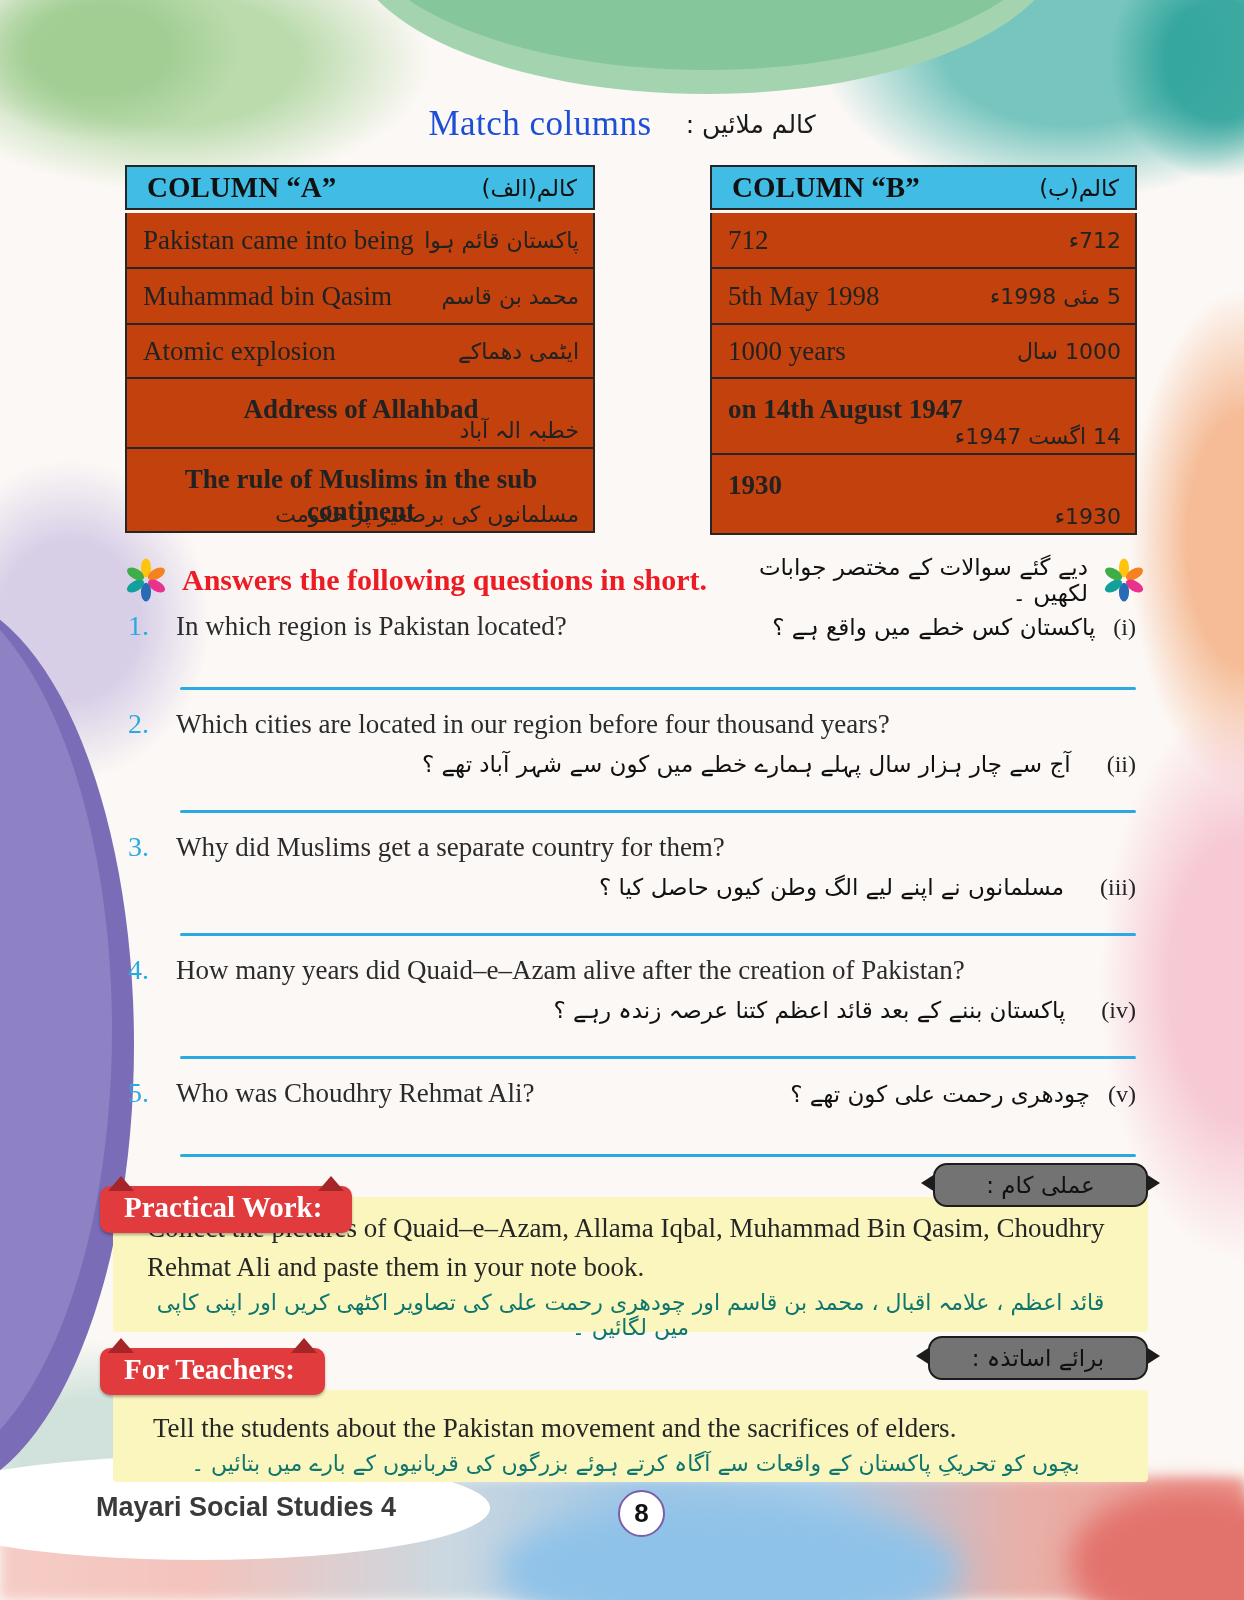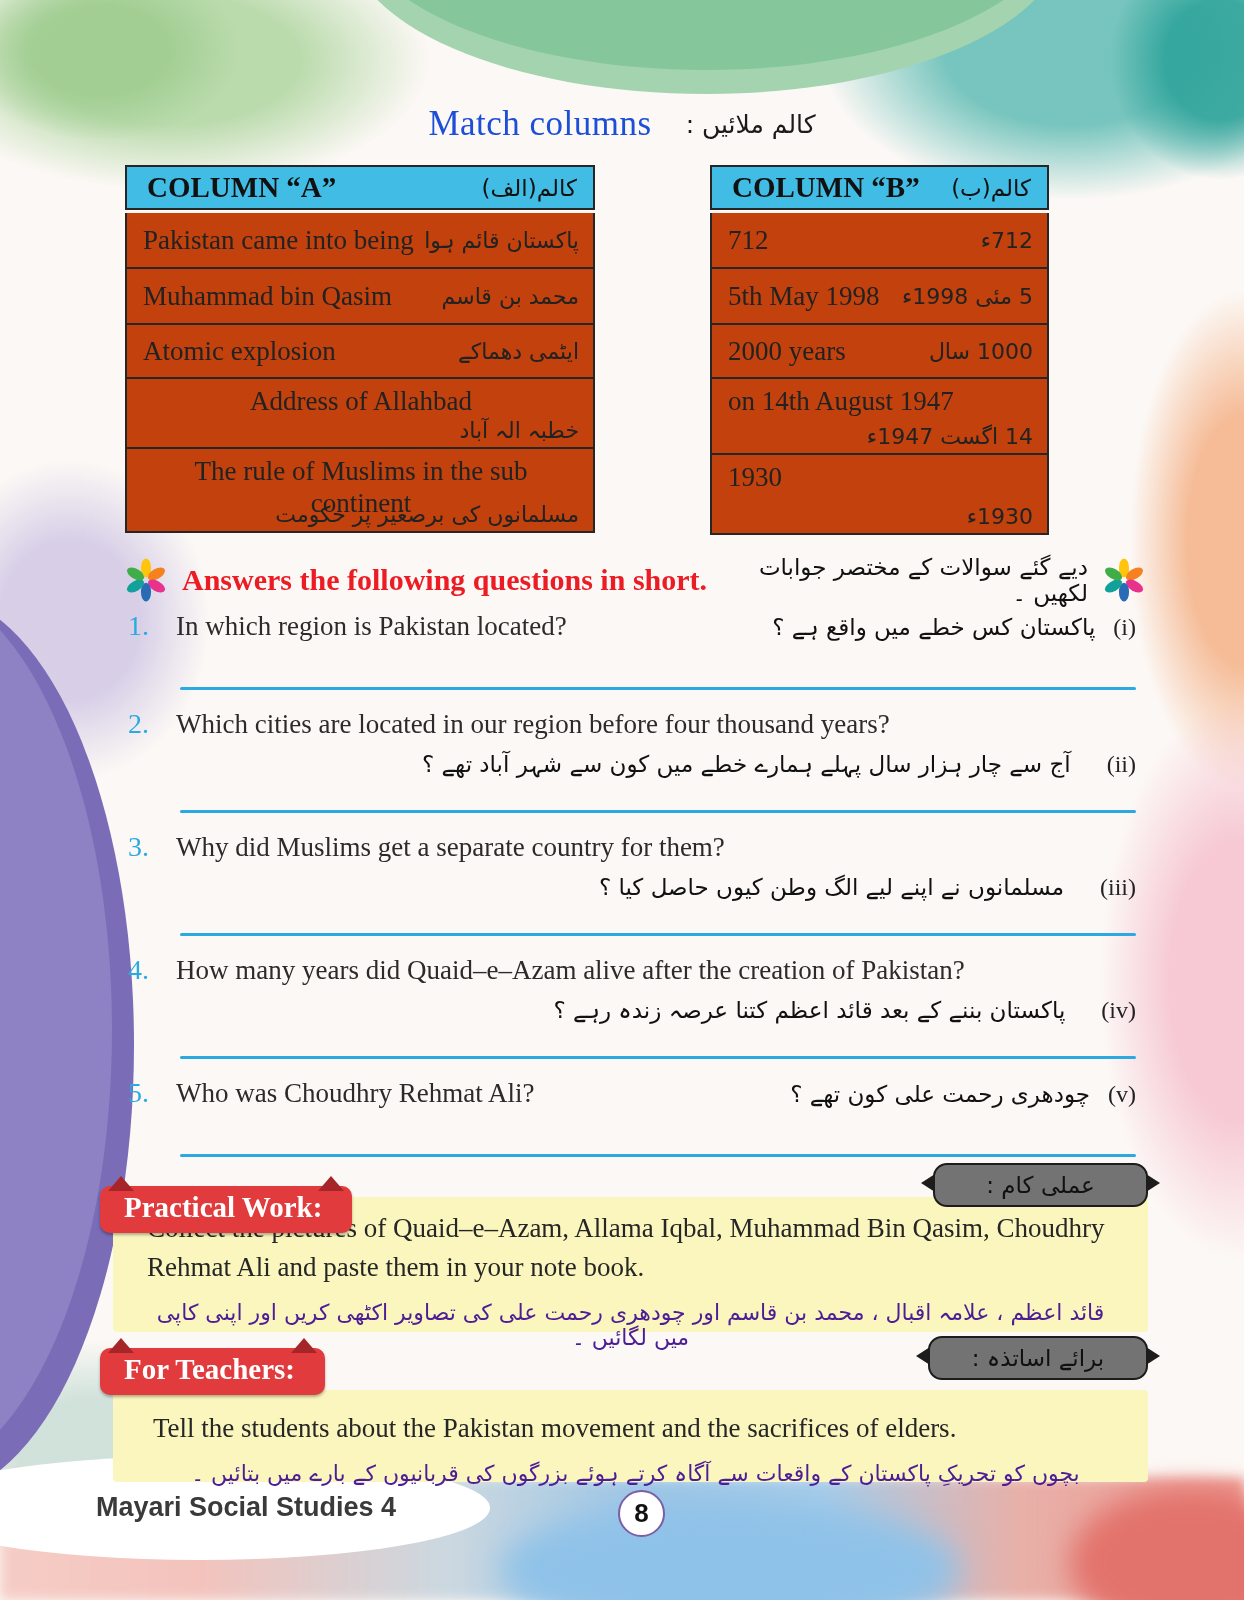--- a/index.html
+++ b/index.html
@@ -46,33 +46,33 @@
   .urdu { font-family:"DejaVu Sans", sans-serif; }
 
   .title-row { position:absolute; top:104px; left:0; width:100%;
                display:flex; justify-content:center; align-items:center; gap:34px; }
   .title-en { color:#1d4ed8; font-weight:normal; font-size:35px; letter-spacing:.5px; }
   .title-ur { color:#1a1a1a; font-size:25px; }
 
   
   .mtable { position:absolute; top:165px; }
   .table-a { left:125px; width:470px;text-align:center; }
-  .table-b { left:710px; width:339px; }
+  .table-b { left:710px; width:427px; }
   .mt-header { height:45px; background:#41BDE5; border:2.5px solid #262626;
                display:flex; align-items:center; justify-content:space-between;
                padding:0 16px 0 20px; margin-bottom:3px; }
   .mt-header .h-en { font-weight:bold; font-size:29px; color:#111; }
   .mt-header .h-ur { font-size:23px; color:#111; }
   .mt-row { position:relative; background:#c2410c; border:2px solid #262626;
             border-top-width:0; padding:0 14px 0 16px; color:#222; }
   .mt-row:first-of-type { border-top-width:2px; }
   .mt-row.inline { display:flex; align-items:center; justify-content:space-between; }
   .mt-row .en { font-size:27px; }
   .mt-row .ur { font-size:22px; }
-  .mt-row.stacked .en { display:block; padding-top:6px; line-height:32px; }
+  .mt-row.stacked .en { display:block; padding-top:14px; line-height:32px;font-weight:bold; }
   .mt-row.stacked .ur { position:absolute; right:14px; bottom:4px; }
   .h56{height:56px} .h54{height:54px} .h70{height:70px} .h84{height:84px}
   .h76{height:76px} .h80{height:80px}
 
   
   .sec-heading { position:absolute; top:554px; left:124px; right:98px;
                  display:flex; align-items:center; gap:14px; }
   .sec-heading .red { color:#EC1C24; font-weight:bold; font-size:30px; white-space:nowrap; }
   .sec-heading .ur { font-size:23px; color:#111; }
   .flower { width:44px; height:44px; flex:0 0 auto; }
@@ -106,21 +106,21 @@
   .urbox::before, .urbox::after { content:""; position:absolute; top:9px; width:0; height:0;
            border-top:9px solid transparent; border-bottom:9px solid transparent; }
   .urbox::before { left:-14px; border-right:14px solid #1c1c1c; }
   .urbox::after  { right:-14px; border-left:14px solid #1c1c1c; }
 
   .note-box { position:absolute; left:113px; width:1035px; background:#FAF6BE;
               border-radius:4px; z-index:11; }
   .pw-yellow { top:1197px; height:135px; padding:12px 34px 0 34px; }
   .ft-yellow { top:1390px; height:92px;  padding:19px 30px 0 40px; }
   .note-en { font-size:27px; line-height:39px; color:#262626; }
-  .note-ur { text-align:center; font-size:22px; color:#4c1d95; margin-top:13px; }
+  .note-ur { text-align:center; font-size:22px; color:#0f766e; margin-top:3px; }
   .pw-ribbon { left:100px; top:1186px; }
   .pw-urbox  { right:96px;  top:1163px; min-width:215px; }
   .ft-ribbon { left:100px; top:1348px; }
   .ft-urbox  { right:96px;  top:1336px; min-width:220px; }
 
   
   .book-title { position:absolute; left:96px; top:1492px; z-index:12;
                 font-family:"Liberation Sans", sans-serif; font-weight:bold;
                 font-size:27px; color:#3A3A3A; }
   .page-circle { position:absolute; left:618px; top:1490px; width:47px; height:47px;
@@ -192,21 +192,21 @@
       </div>
       <div class="mt-row inline h56">
         <span class="en">712</span>
         <span class="ur urdu" dir="rtl">712ء</span>
       </div>
       <div class="mt-row inline h56">
         <span class="en">5th May 1998</span>
         <span class="ur urdu" dir="rtl">5 مئی 1998ء</span>
       </div>
       <div class="mt-row inline h54">
-        <span class="en">2000 years</span>
+        <span class="en">1000 years</span>
         <span class="ur urdu" dir="rtl">1000 سال</span>
       </div>
       <div class="mt-row stacked h76">
         <span class="en">on 14th August 1947</span>
         <span class="ur urdu" dir="rtl">14 اگست 1947ء</span>
       </div>
       <div class="mt-row stacked h80">
         <span class="en">1930</span>
         <span class="ur urdu" dir="rtl">1930ء</span>
       </div>

